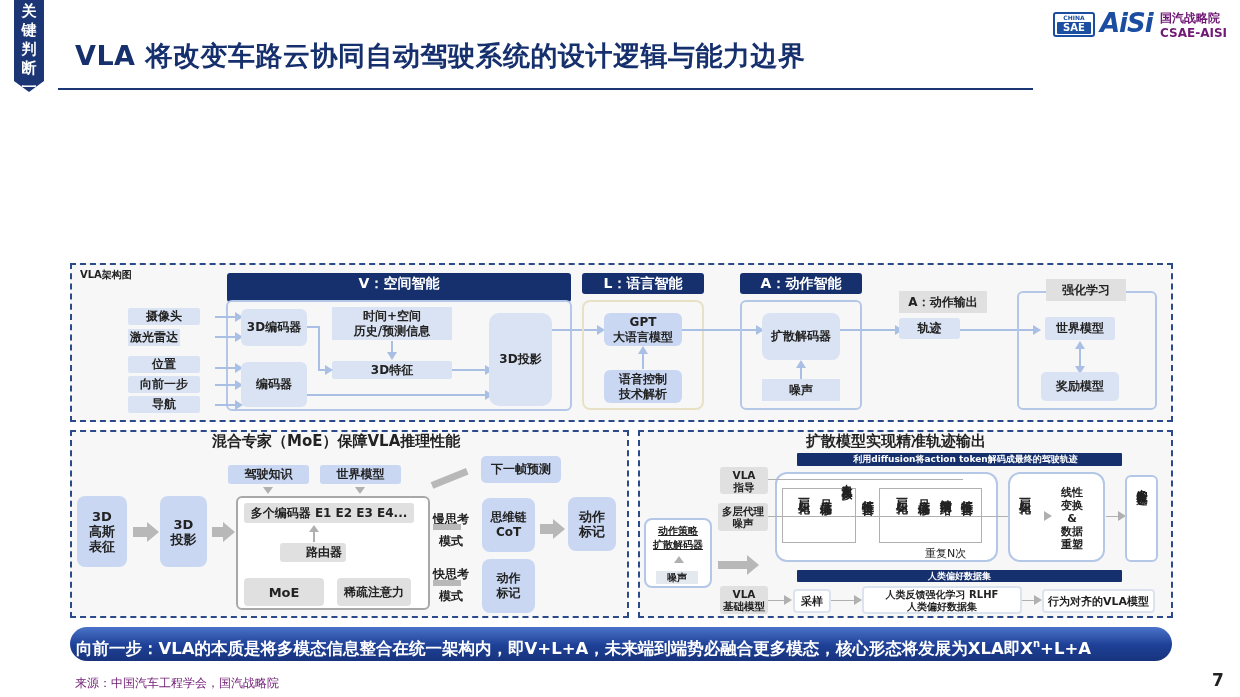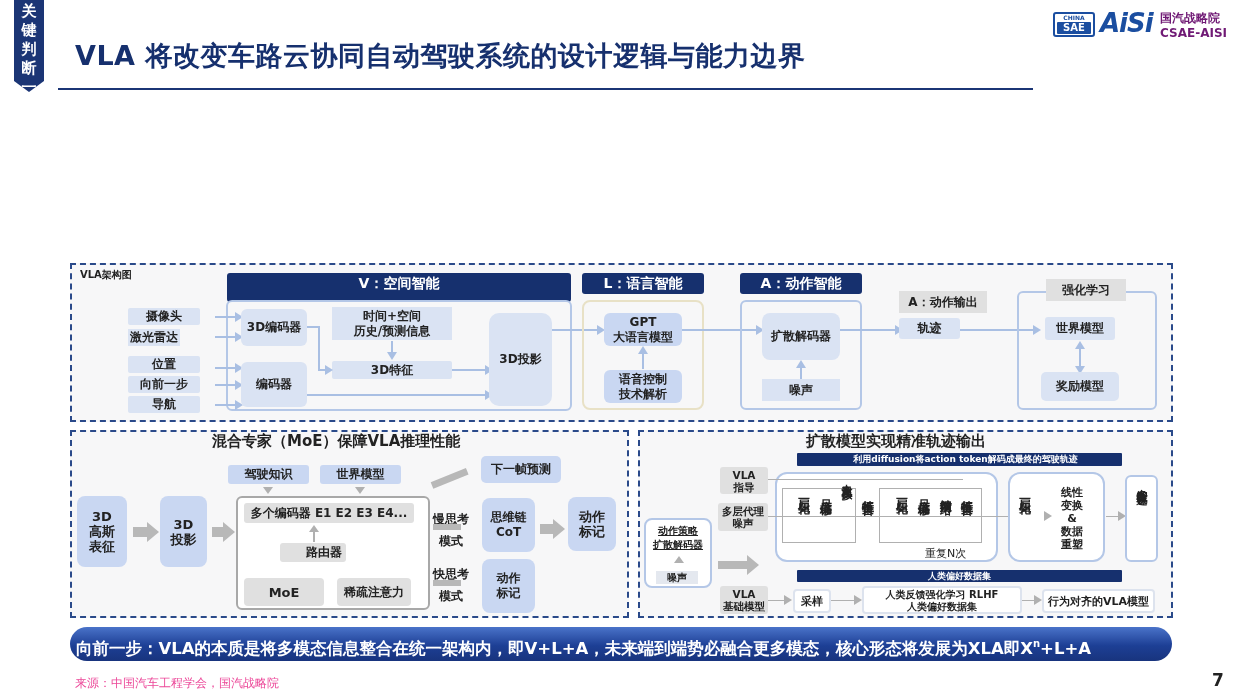--- a/index.html
+++ b/index.html
@@ -41,21 +41,21 @@
   .garrow-r { width: 0; height: 0; border-top: 5px solid transparent; border-bottom: 5px solid transparent; border-left: 8px solid #b0b0b0; }
   .garrow-d { width: 0; height: 0; border-left: 5px solid transparent; border-right: 5px solid transparent; border-top: 7px solid #b0b0b0; }
   .garrow-u { width: 0; height: 0; border-left: 5px solid transparent; border-right: 5px solid transparent; border-bottom: 7px solid #b0b0b0; }
   .fat-arrow { height: 10px; background: #b8b8b8; }
   .fat-head { width: 0; height: 0; border-top: 10px solid transparent; border-bottom: 10px solid transparent; border-left: 12px solid #b8b8b8; }
   .vtext { writing-mode: vertical-rl; text-orientation: upright; font-weight: bold; font-size: 12px; letter-spacing: 1px; color: #222; }
   .bottom-banner { left: 70px; top: 627px; width: 1102px; height: 34px; border-radius: 17px;
     background: linear-gradient(180deg, #4a73c9 0%, #1d3f95 55%, #18347e 100%);
     color: #fff; font-weight: bold; font-size: 16.5px; line-height: 34px; padding-left: 6px; white-space: nowrap; }
   .bottom-banner sup { font-size: 10px; }
-  .source { left: 75px; top: 675px; font-size: 12px; color: #ec4899; }
+  .source { left: 75px; top: 675px; font-size: 12px; color: #701a75; }
   .page-num { left: 1212px; top: 670px; font-size: 17px; font-weight: bold; color: #222; }
 </style>
 </head>
 <body>
 
 <div class="abs ribbon">
   <span>关</span>
   <span>键</span>
   <span>判</span>
   <span>断</span>

